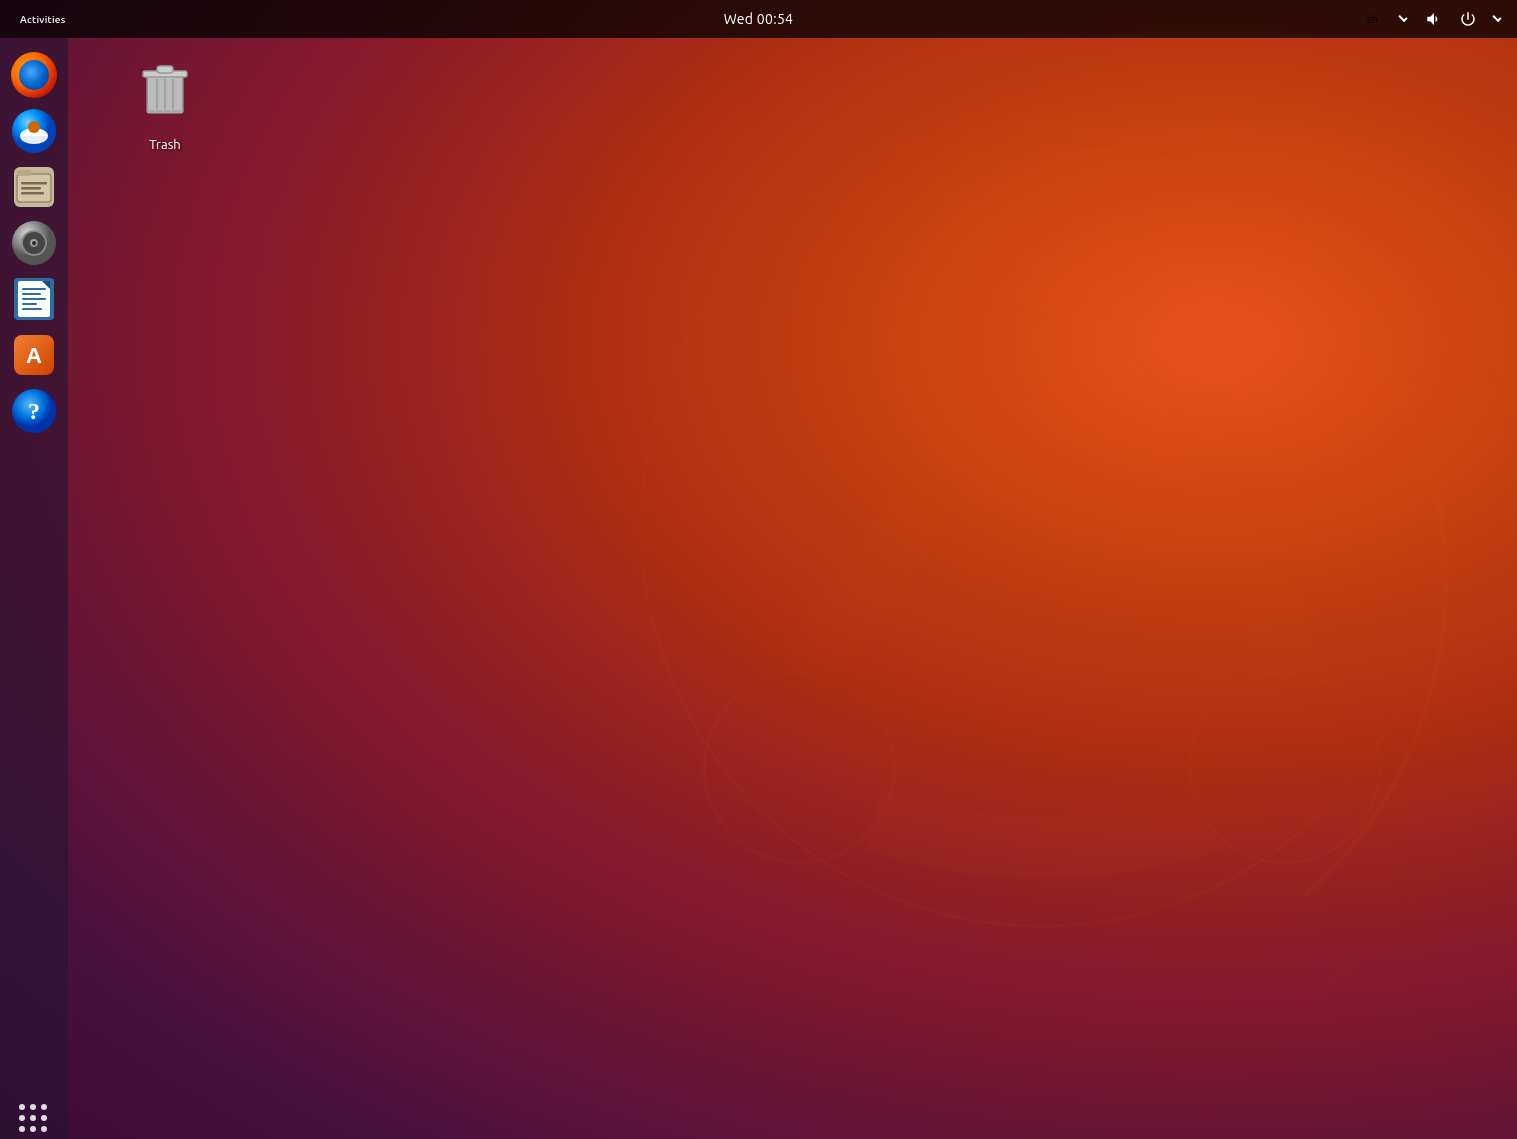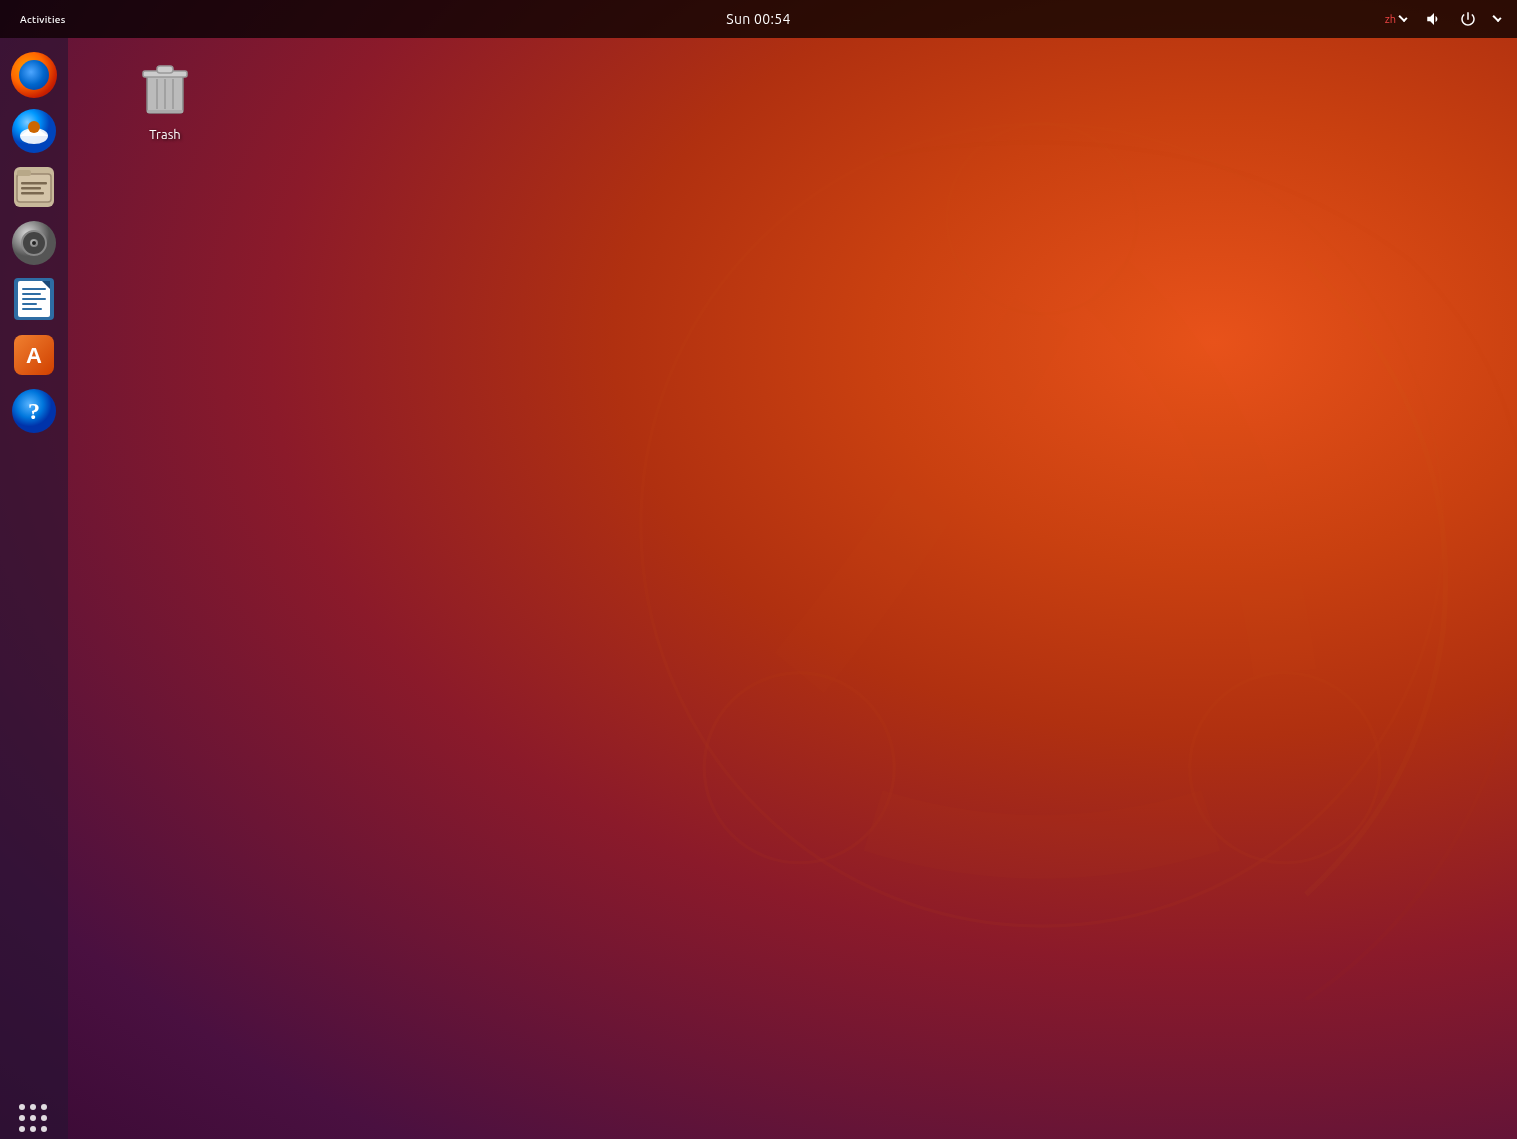--- a/index.html
+++ b/index.html
@@ -80,25 +80,25 @@
       font-size: 16px;
       cursor: pointer;
       padding: 4px;
       border-radius: 3px;
       display: flex;
       align-items: center;
     }
 
     #zh-indicator {
       font-size: 11px;
-      color: #ef4444;
-      cursor: pointer;
-      display: flex;
-      align-items: center;
-      gap: 3px;
+      color: #000000;
+      cursor: pointer;
+      display: flex;
+      align-items: center;
+      gap: 21px;
       padding: 4px 6px;
       border-radius: 3px;
     }
 
     
     #dock {
       position: absolute;
       left: 0;
       top: 38px;
       bottom: 40px;
@@ -185,21 +185,21 @@
     }
 
     .trash-svg {
       width: 52px;
       height: 58px;
     }
 
     #trash-label {
       color: white;
       font-size: 13px;
-      margin-top: 8px;
+      margin-top: 18px;
       text-shadow: 1px 1px 3px rgba(0,0,0,0.8);
       text-align: left;
     }
 
     
     .chevron-down {
       display: inline-block;
       width: 8px;
       height: 5px;
       border-right: 2px solid white;
@@ -234,21 +234,21 @@
 
     <path d="M 300 100 Q 600 50 800 200 Q 950 350 900 600 Q 850 800 700 900" fill="none" stroke="rgba(180,60,10,0.3)" stroke-width="4"></path>
   </svg>
 </div>
 
 <div id="topbar">
   <div id="topbar-left">
     <div id="activities-btn">Activities</div>
   </div>
 
-  <div id="topbar-center">Sun 00:54</div>
+  <div id="topbar-center">Wed 00:54</div>
 
   <div id="topbar-right">
     <div id="zh-indicator">
       <span>zh</span>
       <span class="chevron-down"></span>
     </div>
     <div class="topbar-icon">
 
       <svg width="18" height="18" viewBox="0 0 24 24" fill="white">
         <path d="M3 9v6h4l5 5V4L7 9H3zm13.5 3c0-1.77-1.02-3.29-2.5-4.03v8.05c1.48-.73 2.5-2.25 2.5-4.02z"></path>

